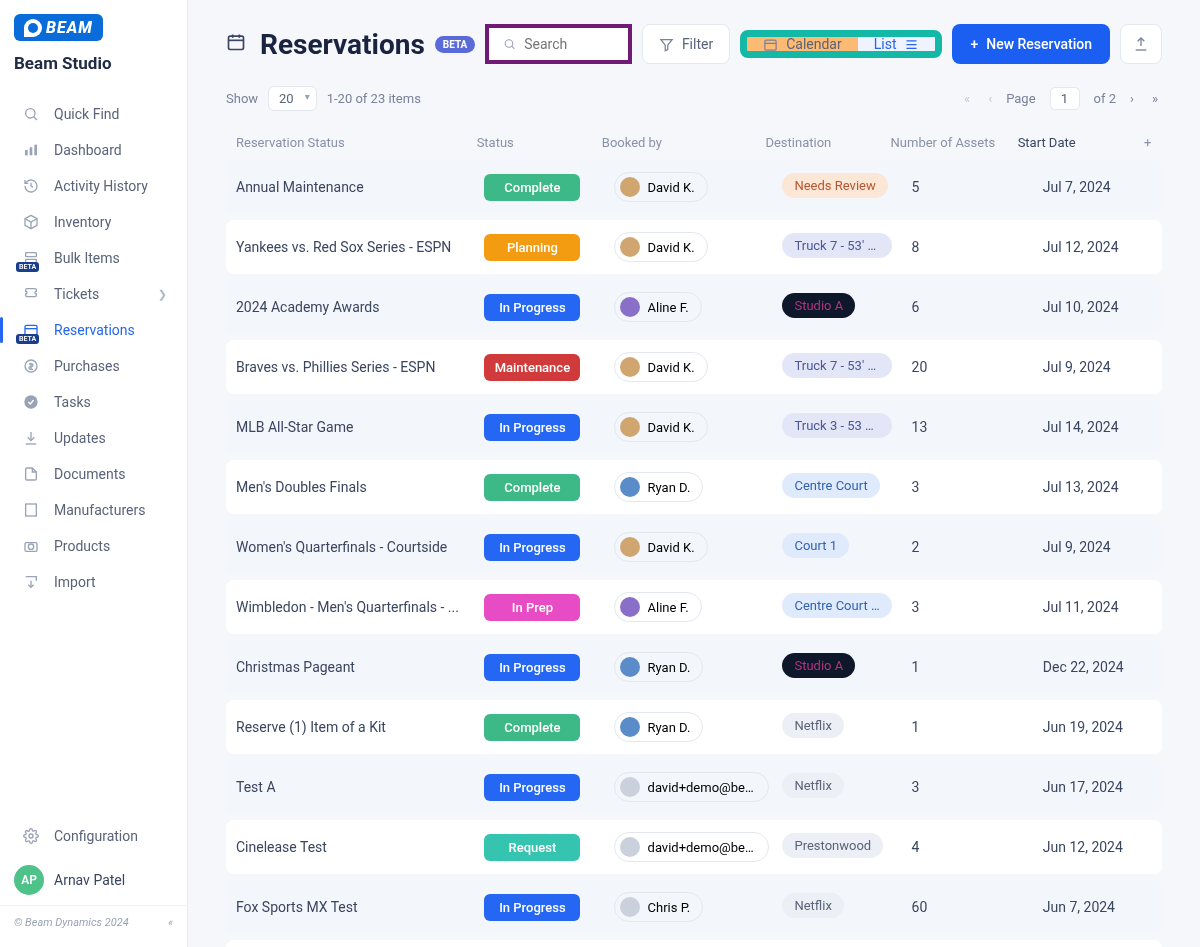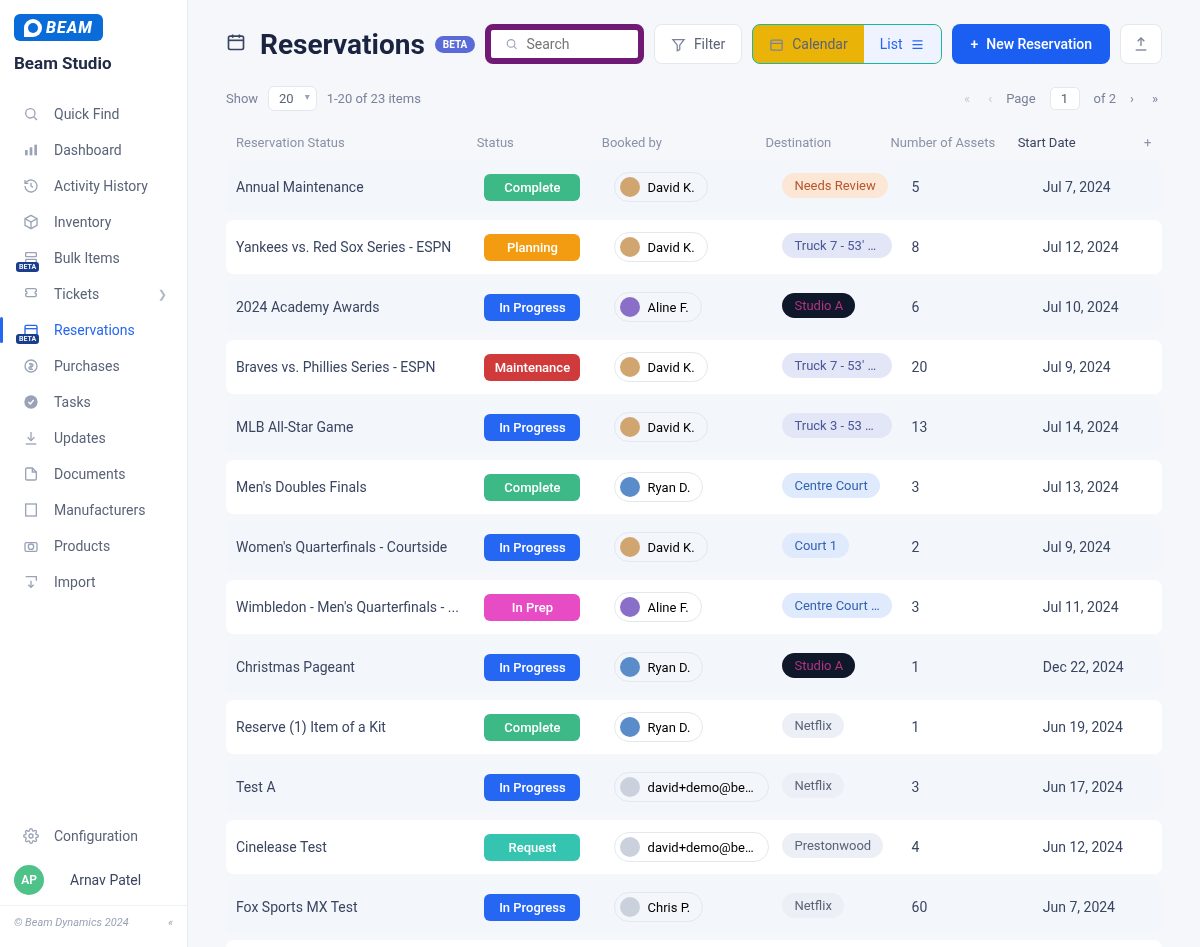--- a/index.html
+++ b/index.html
@@ -15,34 +15,34 @@
 .nav { flex: 1; overflow-y: auto; padding-top:6px;}
 .nav-item { display: flex; align-items: center; padding: 9px 14px; margin: 0 6px 2px; border-radius: 6px; cursor: pointer; color:#5a6378; font-size:14px; position:relative;}
 .nav-item.active { color: #2566f2; }
 .nav-item.active:before{content:"";position:absolute;left:-6px;top:4px;bottom:4px;width:3px;background:#2566f2;border-radius:2px;}
 .nav-icon { width: 22px; display: flex; justify-content: center; margin-right: 12px; font-size:16px; color:#9aa3b5;}
 .nav-item.active .nav-icon{color:#2566f2;}
 .nav-badge{position:absolute;left:10px;bottom:3px;background:#1b3e8c;color:#fff;font-size:7px;padding:1px 3px;border-radius:3px;font-weight:600;}
 .nav-chev{margin-left:auto;color:#b0b8c7;font-size:11px;}
 .sidebar-bottom{padding:0 0 8px;}
 .user-row{display:flex;align-items:center;padding:10px 14px;}
-.avatar-circ{width:30px;height:30px;border-radius:50%;background:#4fc28a;color:#fff;font-size:12px;font-weight:600;display:flex;align-items:center;justify-content:center;margin-right:26px;}
+.avatar-circ{width:30px;height:30px;border-radius:50%;background:#4fc28a;color:#fff;font-size:12px;font-weight:600;display:flex;align-items:center;justify-content:center;margin-right:10px;}
 .copyright{padding:10px 14px;font-size:11px;color:#9aa3b5;display:flex;align-items:center;justify-content:space-between;border-top:1px solid #eef1f6;font-style:italic;}
 .collapse-btn{color:#9aa3b5;cursor:pointer;}
 
 
 .main { flex: 1; display: flex; flex-direction: column; overflow:hidden;}
 .header { padding: 24px 38px 20px; display: flex; align-items: center; gap: 10px; background:#f5f7fb;}
 .page-title { display:flex;align-items:center; font-size: 28px; font-weight: 700; color:#1a2340;}
 .title-icon{margin-right:14px;color:#3a4560;font-size:20px;}
 .beta-pill{background:#5a6bd8;color:#fff;font-size:10px;padding:3px 8px;border-radius:10px;font-weight:700;margin-left:10px;}
-.search-box{display:flex;align-items:center;background:#fff;border:6px solid #701a75;border-radius:8px;padding:0 14px;height:40px;flex:1;max-width:200px;margin-left:auto;}
+.search-box{display:flex;align-items:center;background:#fff;border:4px solid #701a75;border-radius:0;padding:0 14px;height:40px;flex:1;max-width:200px;margin-left:auto;}
 .search-box input{border:none;outline:none;font-size:14px;margin-left:8px;width:100%;background:transparent;color:#5a6378;}
 .hbtn{display:flex;align-items:center;gap:8px;background:#fff;border:1px solid #e3e8ef;border-radius:8px;padding:0 16px;height:40px;cursor:pointer;font-size:14px;color:#5a6378;}
-.view-toggle{display:flex;border:1px solid #14b8a6;border-radius:8px;overflow:hidden;background:#eab308;height:40px;}
+.view-toggle{display:flex;border:7px solid #14b8a6;border-radius:8px;overflow:hidden;background:#fdba74;height:28px;}
 .view-opt{display:flex;align-items:center;gap:8px;padding:0 16px;font-size:14px;color:#5a6378;cursor:pointer;}
 .view-opt.active{background:#eef3ff;color:#2566f2;}
 .primary-btn{display:flex;align-items:center;gap:8px;background:#1a5ff2;color:#fff;border-radius:8px;padding:0 18px;height:40px;cursor:pointer;font-size:14px;font-weight:500;}
 .icon-btn{width:42px;height:40px;display:flex;align-items:center;justify-content:center;background:#fff;border:1px solid #e3e8ef;border-radius:8px;cursor:pointer;color:#5a6378;}
 
 
 .toolbar{padding:2px 38px 14px;display:flex;align-items:center;background:#f5f7fb;font-size:13px;color:#7a8299;}
 .show-select{border:1px solid #e3e8ef;border-radius:6px;padding:4px 22px 4px 10px;margin:0 10px;background:#fff;position:relative;color:#5a6378;}
 .show-select:after{content:"▾";position:absolute;right:6px;color:#9aa3b5;font-size:10px;}
 .pager{margin-left:auto;display:flex;align-items:center;gap:10px;}

